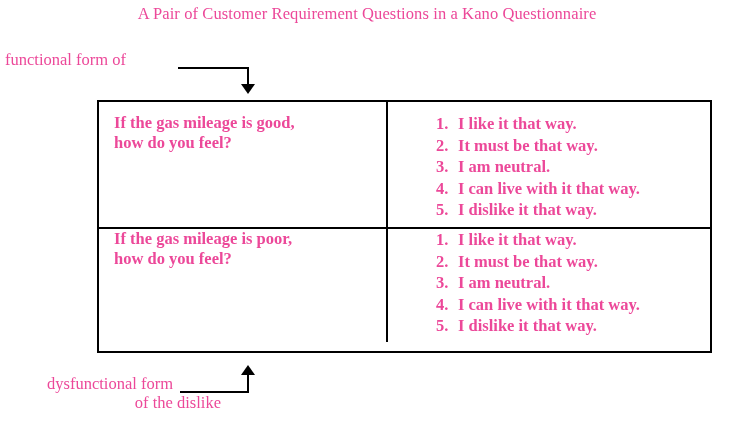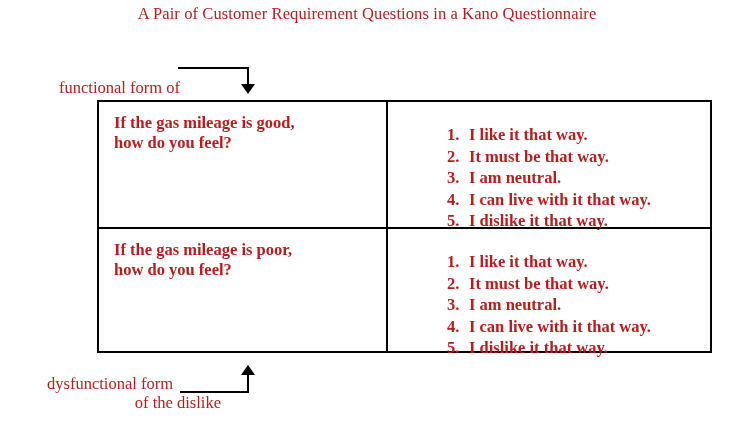--- a/index.html
+++ b/index.html
@@ -6,21 +6,21 @@
     margin: 0;
     padding: 0;
     background: #ffffff;
   }
   #canvas {
     position: relative;
     width: 734px;
     height: 424px;
     background: #ffffff;
     font-family: "Liberation Serif", "DejaVu Serif", serif;
-    color: #b91c1c;
+    color: #ec4899;
     overflow: hidden;
   }
 
   
   #title {
     position: absolute;
     left: 0;
     top: 4px;
     width: 734px;
     text-align: center;
@@ -39,21 +39,21 @@
   }
   .annot .l1 { display: block; }
   .annot .l2 { display: block; }
 
   #annot-functional {
     left: 5px;
     top: 50px;
     text-align: right;
     width: 175px;
   }
-  #annot-functional .l1 { text-align: right; margin-top: 28px; }
+  #annot-functional .l1 { text-align: left; }
   #annot-functional .l2 { text-align: right; padding-right: 2px; }
 
   #annot-dysfunctional {
     left: 7px;
     top: 374px;
     width: 178px;
     text-align: right;
     margin-left: 40px;
   }
   #annot-dysfunctional .l1 { text-align: left; }
@@ -109,21 +109,21 @@
     border-collapse: collapse;
     font-weight: bold;
   }
   .row {
     position: absolute;
     left: 0;
     width: 100%;
     box-sizing: border-box;
   }
   #row-1 { top: 0; height: 127px; border-bottom: 2px solid #000; }
-  #row-2 { top: 127px; height: 124px; }
+  #row-2 { top: 116px; height: 124px; }
 
   .cell-question {
     position: absolute;
     left: 0;
     top: 0;
     width: 289px;
     height: 100%;
     box-sizing: border-box;
     border-right: 2px solid #000;
     padding: 11px 0 0 15px;
@@ -139,21 +139,21 @@
   }
 
   .question-text {
     font-size: 16.5px;
     line-height: 20px;
     white-space: nowrap;
   }
   .question-text span { display: block; }
 
   .answer-list {
-    margin: 11px;
+    margin: 0;
     padding: 0;
     list-style: none;
     font-size: 16.5px;
     line-height: 21.5px;
   }
   .answer-item {
     white-space: nowrap;
     padding-left: 48px;
   }
   .answer-num {

